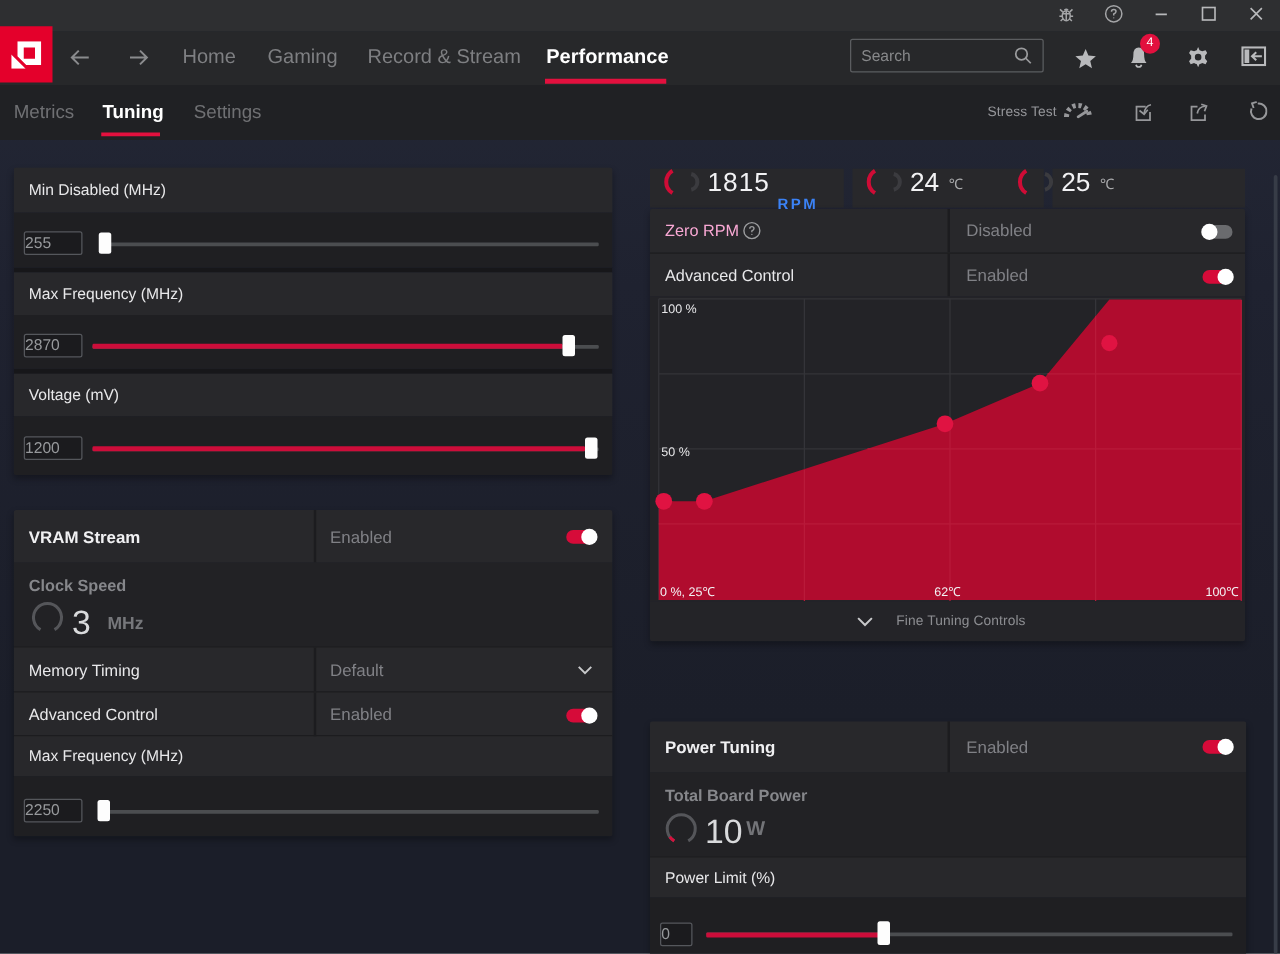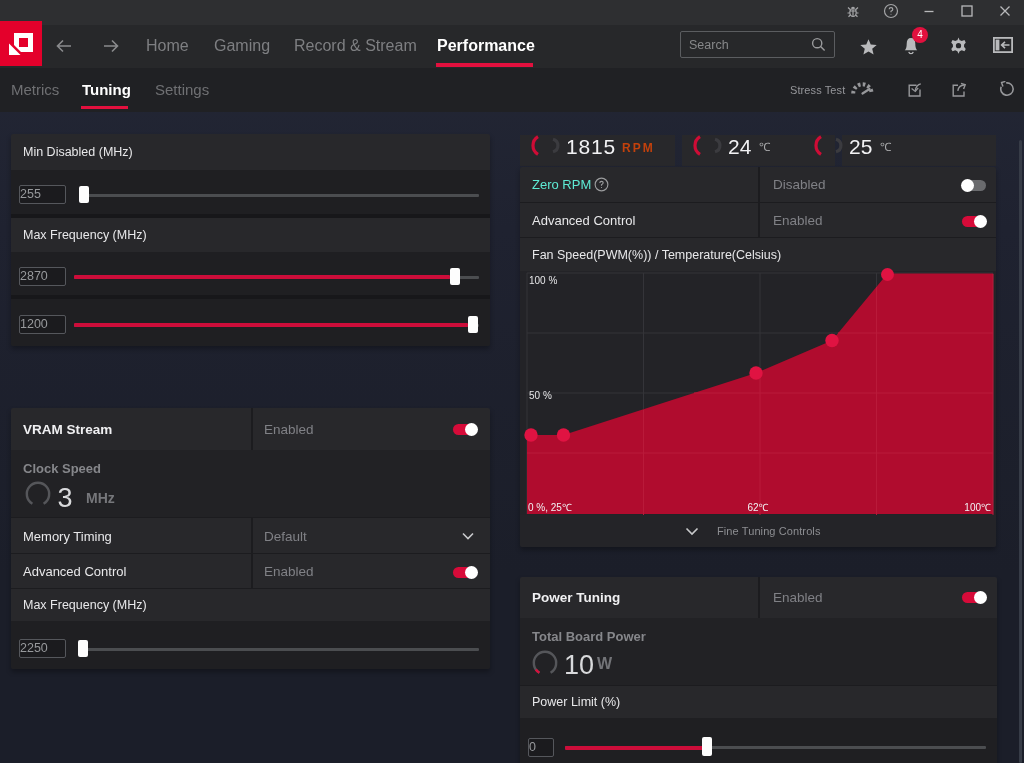--- a/index.html
+++ b/index.html
@@ -142,20 +142,21 @@
   </div>
   <div style="height:4px;background:#17171a"></div>
   <div class="hdr row-light" style="height:34px">Max Frequency (MHz)</div>
   <div class="row-dark" style="height:43px;position:relative">
     <div class="numbox" style="left:8px;top:15px">2870</div>
     <div class="track" style="left:63px;top:23.5px;width:405px"></div>
     <div class="trackred" style="left:63px;top:23px;width:376px"></div>
     <div class="handle" style="left:439px;top:16px"></div>
   </div>
   <div style="height:4px;background:#17171a"></div>
+  <div class="hdr row-light" style="height:34px">Voltage (mV)</div>
   <div class="row-dark" style="height:47px;position:relative">
     <div class="numbox" style="left:8px;top:16px">1200</div>
     <div class="track" style="left:63px;top:24.5px;width:405px"></div>
     <div class="trackred" style="left:63px;top:24px;width:394px"></div>
     <div class="handle" style="left:457px;top:17px"></div>
   </div>
 </div>
 
 <div class="abs" style="left:11px;top:408px;width:479px;border-radius:2px;overflow:hidden;box-shadow:0 3px 5px rgba(0,0,0,0.3)">
   <div class="row-light" style="height:42px;position:relative">
@@ -197,41 +198,40 @@
     <div class="handle" style="left:67px;top:19px"></div>
   </div>
 </div>
 
 <div class="abs row-light" style="left:520px;top:134.5px;width:155px;height:31.5px"></div>
 <div class="abs row-light" style="left:682px;top:134.5px;width:153px;height:31.5px"></div>
 <div class="abs row-light" style="left:842px;top:134.5px;width:154px;height:31.5px"></div>
 
 <div class="abs" style="left:520px;top:167px;width:476px;border-radius:2px;overflow:hidden;box-shadow:0 3px 5px rgba(0,0,0,0.3)">
   <div class="row-light" style="height:35px;position:relative">
-    <div class="abs" style="left:12px;top:0;height:35px;display:flex;align-items:center;font-size:13px;color:#5eead4">Zero RPM</div>
+    <div class="abs" style="left:12px;top:0;height:35px;display:flex;align-items:center;font-size:13px;color:#f9a8d4">Zero RPM</div>
     <svg class="abs" style="left:74px;top:10px" width="15" height="15" viewBox="0 0 16 16" fill="none" stroke="#9b9c9e" stroke-width="1.2">
       <circle cx="8" cy="8" r="6.8"></circle>
       <path d="M6.2 6.3 Q6.2 4.6 8 4.6 Q9.8 4.6 9.8 6.2 Q9.8 7.4 8 8.2 V9.3"></path>
       <circle cx="8" cy="11.2" r="0.6" fill="#9b9c9e" stroke="none"></circle>
     </svg>
     <div class="vdiv" style="left:238px;top:0;height:35px"></div>
     <div class="abs cellval" style="left:253px;top:0;height:35px;display:flex;align-items:center">Disabled</div>
     <div class="toggle off" style="left:442px;top:12.5px">
         <div class="knob"></div>
       </div>
   </div>
   <div class="row-light" style="height:35px;position:relative;border-top:1px solid #1c1c1f">
     <div class="abs" style="left:12px;top:0;height:35px;display:flex;align-items:center;font-size:13px;color:#e8e8ea">Advanced Control</div>
     <div class="vdiv" style="left:238px;top:0;height:35px"></div>
     <div class="abs cellval" style="left:253px;top:0;height:35px;display:flex;align-items:center">Enabled</div>
     <div class="toggle on" style="left:442px;top:12.5px">
         <div class="knob"></div>
       </div>
   </div>
-  <div class="hdr row-light" style="height:34px;border-top:1px solid #1c1c1f">Fan Speed(PWM(%)) / Temperature(Celsius)</div>
   <div class="abs" style="left:360.8px;top:100.8px;width:13.4px;height:13.4px;border-radius:50%;background:#e01342;z-index:5"></div>
 
   <div style="height:244px;position:relative;background:#232327">
     <svg width="476" height="244" viewBox="0 0 476 244">
 
       <g stroke="#343439" stroke-width="1">
         <line x1="7" y1="2" x2="7" y2="243"></line>
         <line x1="123.5" y1="2" x2="123.5" y2="243"></line>
         <line x1="240" y1="2" x2="240" y2="243"></line>
         <line x1="356.5" y1="2" x2="356.5" y2="243"></line>
@@ -301,21 +301,21 @@
     <div class="handle" style="left:182px;top:19.5px;height:19px"></div>
   </div>
 </div>
 
 <div class="abs" style="left:520px;top:134.5px;width:155px;height:32px">
   <svg class="abs" style="left:7px;top:0.5px" width="36" height="21" viewBox="0 0 36 21" fill="none">
     <path d="M11 1.6 A 10.4 10.4 0 0 0 11 19.4" stroke="#cf0c36" stroke-width="3.2"></path>
     <path d="M26 4.2 A 6.5 6.5 0 0 1 26 16.8" stroke="#3b3b3f" stroke-width="3.2"></path>
   </svg>
   <div class="abs" style="left:46px;top:0px;font-size:21px;letter-spacing:0.8px;color:#f2f2f4">1815</div>
-  <div class="abs" style="left:102px;top:6px;font-size:12px;font-weight:bold;letter-spacing:2px;color:#c2410c">RPM</div>
+  <div class="abs" style="left:102px;top:21px;font-size:12px;font-weight:bold;letter-spacing:2px;color:#3b82f6">RPM</div>
 </div>
 <div class="abs" style="left:682px;top:134.5px;width:153px;height:32px">
   <svg class="abs" style="left:7px;top:0.5px" width="36" height="21" viewBox="0 0 36 21" fill="none">
     <path d="M11 1.6 A 10.4 10.4 0 0 0 11 19.4" stroke="#cf0c36" stroke-width="3.2"></path>
     <path d="M26 4.2 A 6.5 6.5 0 0 1 26 16.8" stroke="#3b3b3f" stroke-width="3.2"></path>
   </svg>
   <div class="abs" style="left:46px;top:0px;font-size:21px;color:#f2f2f4">24</div>
   <div class="abs" style="left:77px;top:4.5px;font-size:11.5px;color:#a8a9ab">℃</div>
 </div>
 <div class="abs" style="left:803px;top:134.5px;width:154px;height:32px">

